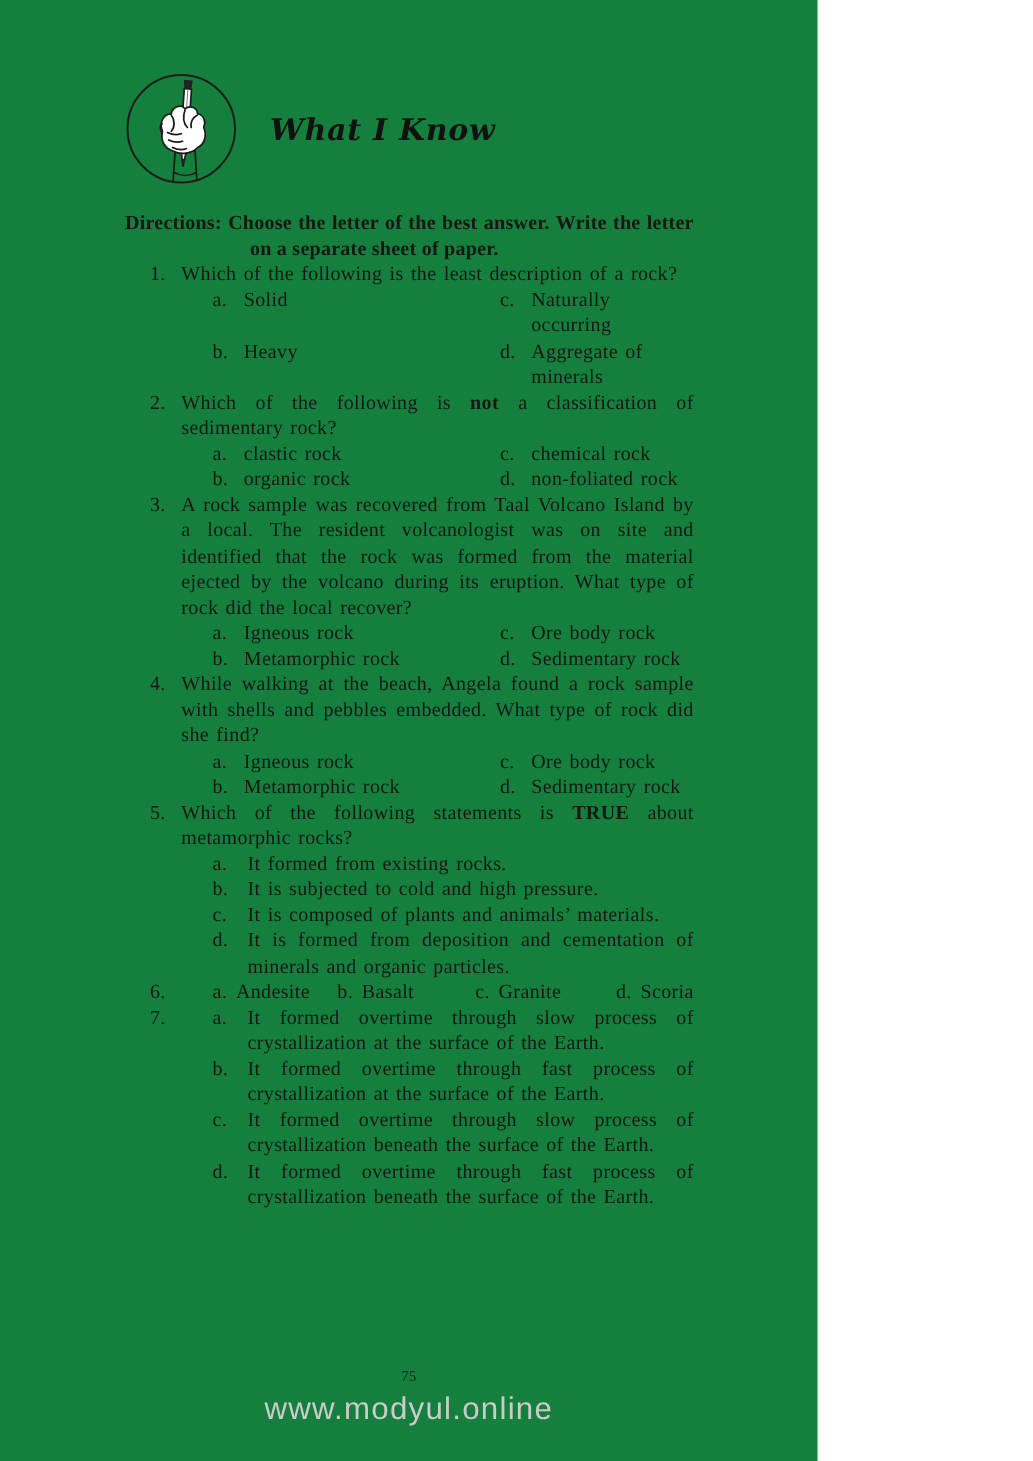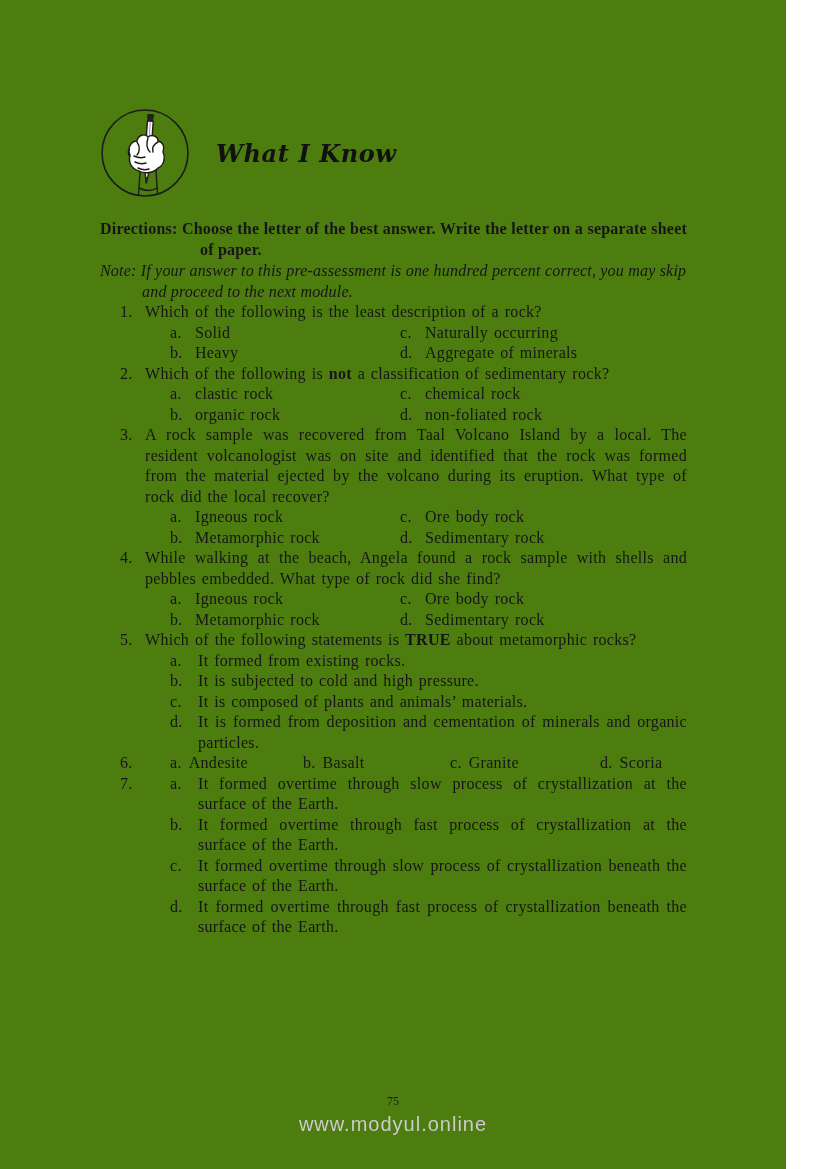--- a/index.html
+++ b/index.html
@@ -6,23 +6,23 @@
   html,body { background:#ffffff; }
   body {
     width:826px; height:1169px;
     font-family:"Liberation Serif", serif;
     color:#161616;
     position:relative;
     overflow:hidden;
   }
   .page {
     position:relative;
-    width:786px; height:1169px;
-    padding:108px 99px 0 100px;
-    background:#4d7c0f;
+    width:654px; height:1169px;
+    padding:58px 99px 0 100px;
+    background:#15803d;
   }
   
   .header { display:flex; align-items:center; gap:26px; height:90px; margin-bottom:20px; }
   .badge { width:90px; height:90px; flex:none; }
   .title {
     font-family:"DejaVu Serif", serif;
     font-style:italic; font-weight:bold;
     font-size:24px; letter-spacing:0.6px;
     color:#111111;
   }
@@ -55,21 +55,21 @@
   .opts.row { display:flex; }
   .opts.row .opt-label { margin-right:7px; }
   .opts.row .opt:nth-child(1) { width:133px; }
   .opts.row .opt:nth-child(2) { width:147px; }
   .opts.row .opt:nth-child(3) { width:150px; }
   
   .footer { position:absolute; top:1094px; left:0; right:0; text-align:center; }
   .page-number { font-size:12px; color:#1d1d1d; margin-bottom:4px; }
   .watermark {
     font-family:"Liberation Sans", sans-serif;
-    font-size:20px; letter-spacing:1px;
+    font-size:25px; letter-spacing:1px;
     color:#cbcbcb;
   }
   
   .badge path, .badge circle, .badge line, .badge polygon { vector-effect:non-scaling-stroke; }
 </style>
 </head>
 <body>
 
 <div class="page">
 
@@ -97,21 +97,20 @@
 
       <line x1="40" y1="64.5" x2="38.5" y2="86.5"></line>
       <line x1="56" y1="62.5" x2="57.5" y2="86"></line>
       <path d="M39,80 C45,83 52,83 57,80"></path>
     </svg>
     <h1 class="title">What I Know</h1>
   </div>
 
   <p class="directions"><span>Directions:</span> <span>Choose the letter of the best answer. Write the letter on a separate sheet of paper.</span></p>
 
-  <p class="note"><span>Note:</span> <span>If your answer to this pre-assessment is one hundred percent correct, you may skip and proceed to the next module.</span></p>
 
   <ol class="questions" id="questions">
       <li class="question">
         <span class="qnum">1.</span>
         <div class="qbody">
           <p class="stem"><span>Which of the following is the least description of a rock?</span></p>
           <div class="opts two-col">
             <div class="opt">
               <span class="opt-label">a.</span>
               <span class="opt-text">Solid</span>

